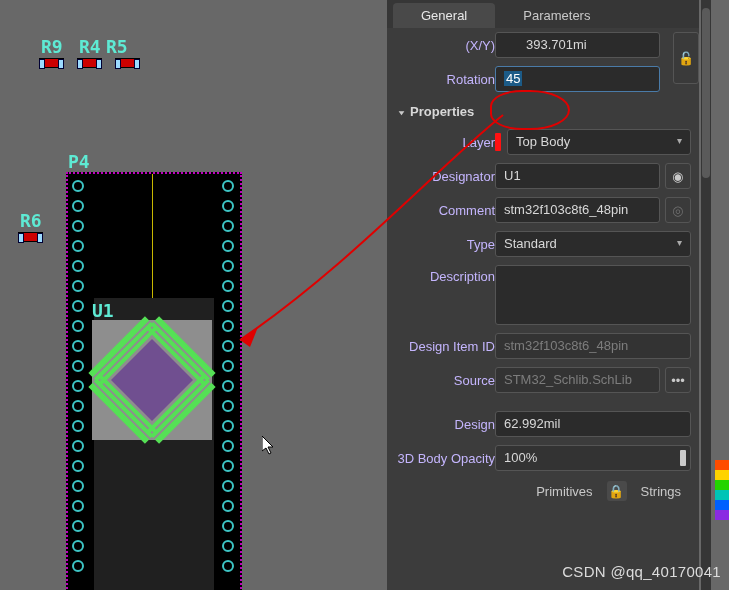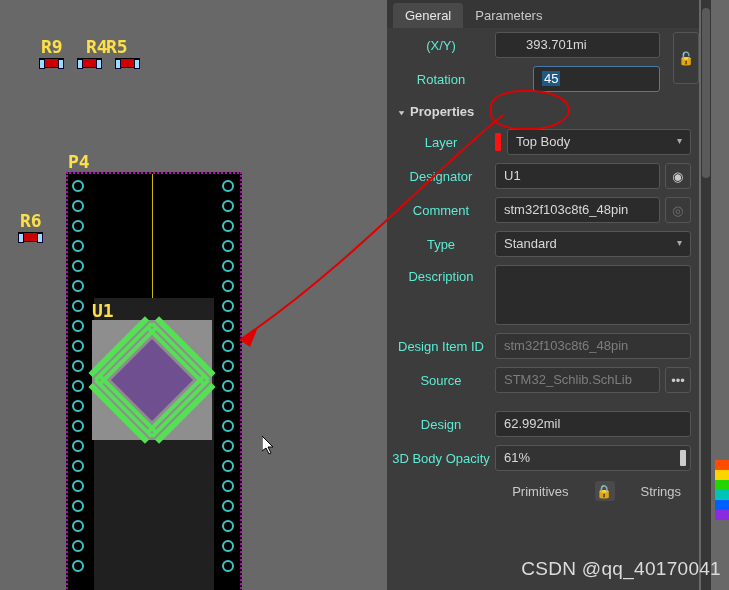--- a/index.html
+++ b/index.html
@@ -1,81 +1,81 @@
 <!DOCTYPE html>
 <html><head>
 <meta charset="utf-8">
 <style>
   * { box-sizing: border-box; margin: 0; padding: 0; font-family: "Segoe UI", Arial, sans-serif; }
   body { background: #686868; width: 729px; height: 590px; overflow: hidden; position: relative; }
 
   
   .canvas { position: absolute; inset: 0; background: #686868; }
-  .label   { position: absolute; font: bold 18px/18px monospace; color: #fde047; }
+  .label   { position: absolute; font: bold 18px/18px monospace; color: #5eead4; }
   .resistor{ position: absolute; width: 25px; height: 10px; background: #cc0000; border: 1px solid #000; }
   .resistor::before,.resistor::after{ content:""; position:absolute; top:0; width:4px; height:100%; background:#9ddbff; border:1px solid #003; }
   .resistor::before{ left:-1px;} .resistor::after{ right:-1px;}
 
   .outline  { position: absolute; border: 2px dotted #c000c0; background:#000; }
   .hole     { position:absolute; width:12px; height:12px; border-radius:50%; background:#000; border:2px solid #3dc5c5; }
   .inner    { position:absolute; background:#202020; }
   .chip-sel { position:absolute; background:#8e8e8e; }
   .chip-body{ position:absolute; background:#704f90; transform:rotate(45deg); }
   .chip-pin { position:absolute; background:#55e055; }
   .thinline { position:absolute; background:#c8b800; }
 
   
   .ann-circle{ position:absolute; border:2px solid #e00000; border-radius:40% 50% 50% 40%; }
   svg.ann-arrow{ position:absolute; pointer-events:none; }
 
   
   .panel { position:absolute; top:0; right:30px; width:312px; height:100%; background:#3c3c3c; color:#c9c9c9; font-size:13px; overflow:hidden; }
   .tabs  { display:flex; gap:0; padding:3px 6px 0; background:#363636; }
-  .tab   { padding:5px 12px; color:#c9c9c9; border-radius:4px 4px 0 0; cursor:pointer; }
+  .tab   { padding:5px 28px; color:#c9c9c9; border-radius:4px 4px 0 0; cursor:pointer; }
   .tab.active{ background:#494949; color:#e8e8e8; }
   .section-hd{ padding:8px 12px 6px; font-weight:bold; color:#d8d8d8; }
   .section-hd::before{ content:"▾"; font-size:10px; margin-right:6px; color:#c9c9c9; transform:scaleY(.7); display:inline-block;}
   .row   { display:flex; align-items:center; padding:4px 8px 4px 0; }
-  .row .lab{ flex:0 0 108px; text-align:center; color:#5eead4; }
+  .row .lab{ flex:0 0 108px; text-align:right; color:#c4b5fd; }
   .field { flex:1; height:26px; background:#2b2b2b; border:1px solid #555; border-radius:3px; padding:4px 8px; color:#d8d8d8; overflow:hidden; white-space:nowrap; }
   .field.dark{ background:#333; color:#7d7d7d; }
   .field.sel { color:#d8d8d8; position:relative; }
   .field.sel::after{ content:"▾"; position:absolute; right:8px; top:5px; font-size:10px; color:#aaa;}
   .field.highlight{ color:#d8d8d8; }
   .field.highlight .seltxt{ background:#1c5b87; color:#fff; padding:0 2px;}
   .dual  { display:flex; gap:5px; flex:1;}
   .dual .field{ flex:1; text-align:left;padding-left:30px; }
   .iconbtn{ width:26px; height:26px; background:#3a3a3a; border:1px solid #555; border-radius:3px; margin-left:5px; display:flex; align-items:center; justify-content:center; color:#c9c9c9; cursor:pointer;}
   .lock-big{ width:26px; height:52px; background:#3a3a3a; border:1px solid #555; border-radius:3px; margin:4px 0 0 5px; display:flex; align-items:center; justify-content:center; color:#e0e0e0;}
   .layer-sw{ width:6px; height:18px; background:#ff1111; border-radius:1px; margin-right:6px; align-self:center;}
   .desc  { height:60px !important; }
   .slider{ flex:1; height:26px; background:#333; border:1px solid #555; border-radius:3px; position:relative;}
   .slider .pct{ position:absolute; left:8px; top:4px; color:#d8d8d8;}
   .slider .thumb{ position:absolute; right:4px; top:4px; width:6px; height:16px; background:#ccc; border-radius:1px;}
-  .prim-row{ display:flex; justify-content:flex-end; gap:26px; padding:6px 18px 2px 0; align-items:center; color:#c9c9c9;}
+  .prim-row{ display:flex; justify-content:flex-end; gap:14px; padding:6px 18px 2px 0; align-items:center; color:#c9c9c9;}
   .mini-lock{ width:20px;height:20px; background:#4a4a4a; border-radius:3px; display:flex; align-items:center; justify-content:center;}
 
   
   .vscroll{ position:absolute; top:0; right:18px; width:10px; height:100%; background:#363636;}
   .vscroll .th{ position:absolute; left:1px; top:8px; width:8px; height:170px; background:#5a5a5a; border-radius:4px;}
 
   
   .gadget{ position:absolute; right:0; top:460px; width:14px; height:60px; background:#2c2c2c; display:flex; flex-direction:column;}
   .gadget div{ flex:1;}
 
-  .watermark{ position:absolute; right:8px; bottom:10px; color:#dcdcdc; font-size:19px; letter-spacing:.3px;}
+  .watermark{ position:absolute; right:8px; bottom:10px; color:#dcdcdc; font-size:15px; letter-spacing:.3px;}
   .cursor{ position:absolute; width:14px; height:20px; }
 </style>
 </head>
 <body>
 
 <div class="canvas">
 
   <span class="label" style="left:41px; top:38px;">R9</span>
-  <span class="label" style="left:86px; top:38px;">R4</span>
+  <span class="label" style="left:79px; top:38px;">R4</span>
   <span class="label" style="left:106px; top:38px;">R5</span>
   <div class="resistor" style="left:39px;  top:58px;"></div>
   <div class="resistor" style="left:77px;  top:58px;"></div>
   <div class="resistor" style="left:115px; top:58px;"></div>
 
   <span class="label" style="left:20px; top:212px;">R6</span>
   <div class="resistor" style="left:18px; top:232px;"></div>
 
   <span class="label" style="left:68px; top:153px;">P4</span>
   <span class="label" style="left:190px; top:177px;">P3</span>
@@ -164,21 +164,21 @@
   <div style="display:flex;">
     <div style="flex:1;">
       <div class="row">
         <div class="lab">(X/Y)</div>
         <div class="dual">
           <div class="field">393.701mi</div>
         </div>
       </div>
       <div class="row">
         <div class="lab">Rotation</div>
-        <div class="field highlight" style="border-color:#4a7ba8;margin-left:38px;">
+        <div class="field highlight" style="border-color:#4a7ba8;">
           <span class="seltxt">45</span>
         </div>
       </div>
     </div>
     <div class="lock-big">
         <span>🔓</span>
       </div>
   </div>
 
   <div class="section-hd">Properties</div>
@@ -223,21 +223,21 @@
   </div>
 
   <div style="height:10px;"></div>
   <div class="row">
     <div class="lab">Design</div>
     <div class="field">62.992mil</div>
   </div>
   <div class="row">
     <div class="lab">3D Body Opacity</div>
     <div class="slider">
-      <span class="pct">61%</span>
+      <span class="pct">100%</span>
       <div class="thumb"></div>
     </div>
   </div>
 
   <div class="prim-row">
     <span>Primitives</span>
     <div class="mini-lock">
         <span>🔒</span>
       </div>
     <span>Strings</span>

